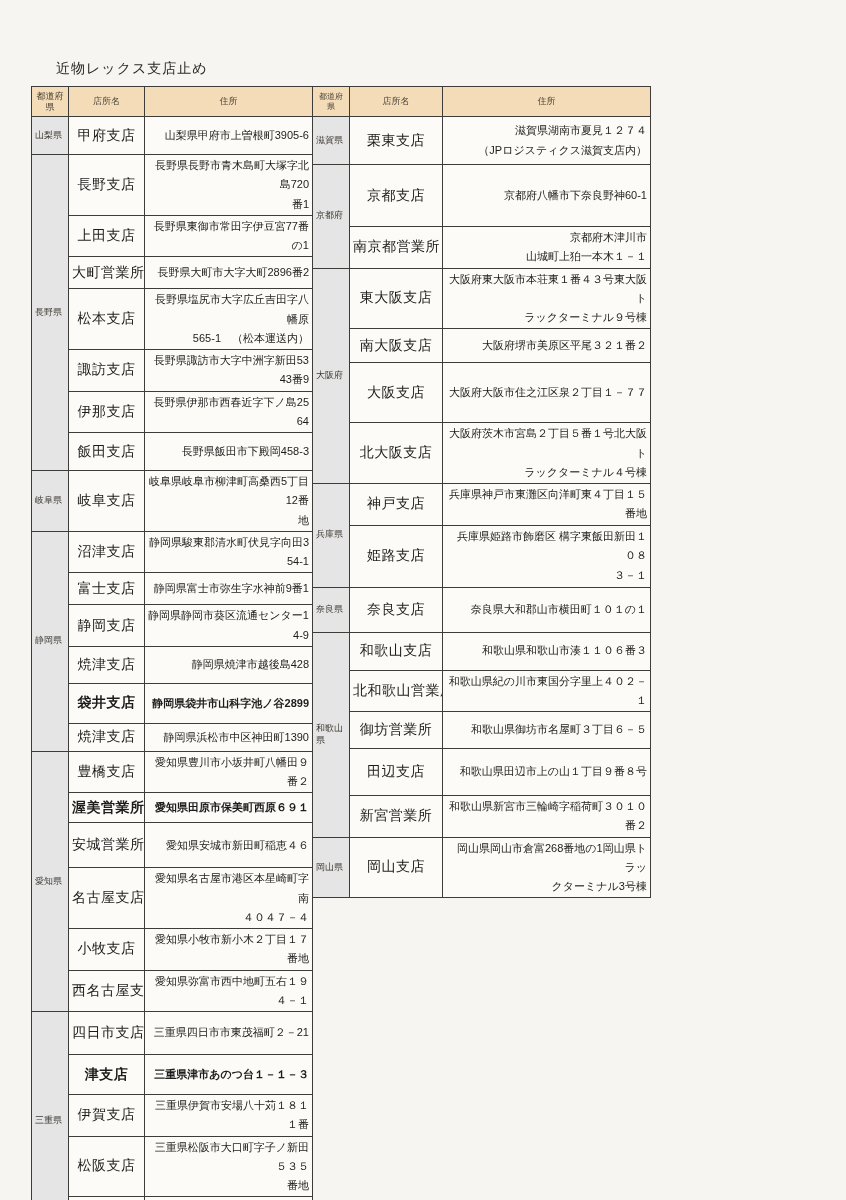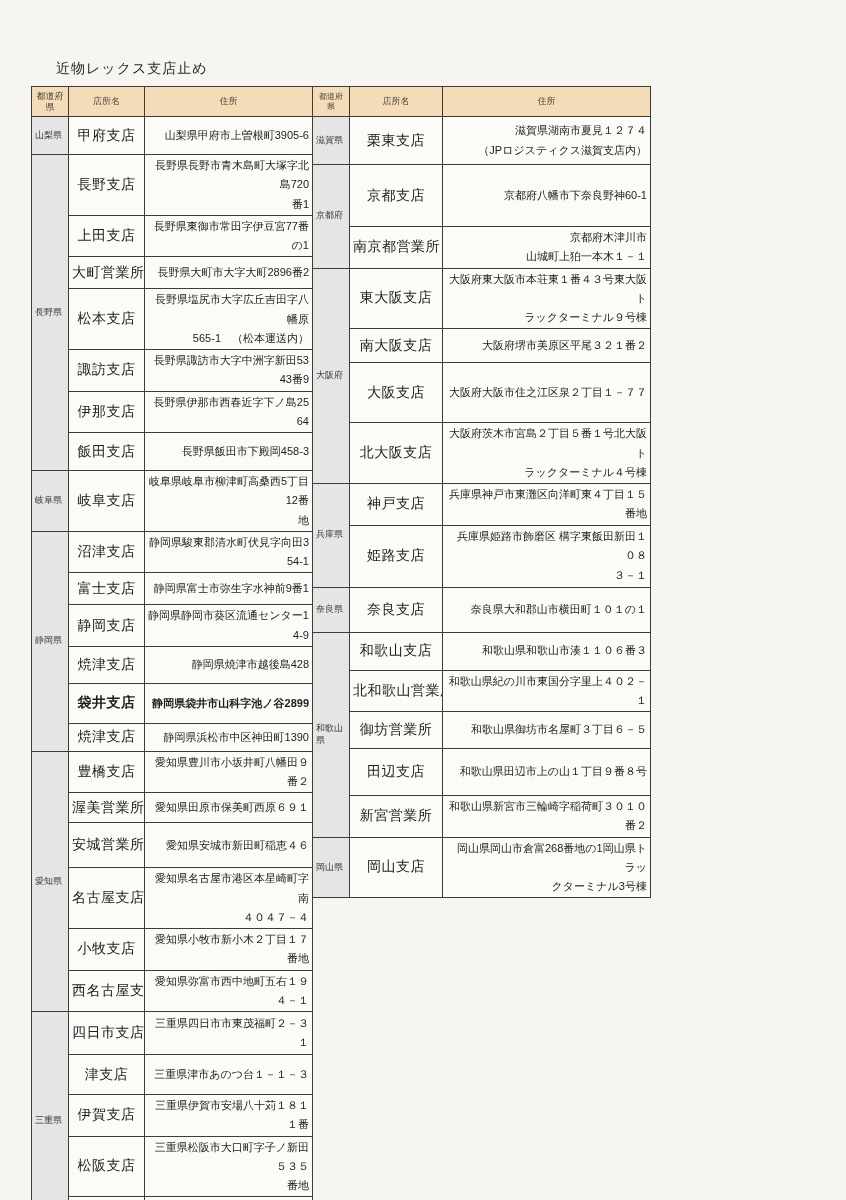--- a/index.html
+++ b/index.html
@@ -159,21 +159,21 @@
       </tr>
       <tr style="height: 28px;">
         <td class="branch-cell">焼津支店</td>
         <td class="address-cell">静岡県浜松市中区神田町1390</td>
       </tr>
       <tr style="height: 37px;">
         <td class="pref-cell" rowspan="6">愛知県</td>
         <td class="branch-cell">豊橋支店</td>
         <td class="address-cell">愛知県豊川市小坂井町八幡田９番２</td>
       </tr>
-      <tr style="height: 30px;">
+      <tr style="height: 30px; font-weight: bold;">
         <td class="branch-cell">渥美営業所</td>
         <td class="address-cell">愛知県田原市保美町西原６９１</td>
       </tr>
       <tr style="height: 45px;">
         <td class="branch-cell">安城営業所</td>
         <td class="address-cell">愛知県安城市新田町稲恵４６</td>
       </tr>
       <tr style="height: 45px;">
         <td class="branch-cell">名古屋支店</td>
         <td class="address-cell">愛知県名古屋市港区本星崎町字南
@@ -183,23 +183,23 @@
         <td class="branch-cell">小牧支店</td>
         <td class="address-cell">愛知県小牧市新小木２丁目１７番地</td>
       </tr>
       <tr style="height: 27px;">
         <td class="branch-cell">西名古屋支店</td>
         <td class="address-cell">愛知県弥富市西中地町五右１９４－１</td>
       </tr>
       <tr style="height: 43px;">
         <td class="pref-cell" rowspan="5">三重県</td>
         <td class="branch-cell">四日市支店</td>
-        <td class="address-cell">三重県四日市市東茂福町２－３１</td>
-      </tr>
-      <tr style="height: 40px;">
+        <td class="address-cell">三重県四日市市東茂福町２－21</td>
+      </tr>
+      <tr style="height: 40px; font-weight: bold;">
         <td class="branch-cell">津支店</td>
         <td class="address-cell">三重県津市あのつ台１－１－３</td>
       </tr>
       <tr style="height: 35px; padding-left: 39px;">
         <td class="branch-cell">伊賀支店</td>
         <td class="address-cell">三重県伊賀市安場八十苅１８１１番</td>
       </tr>
       <tr style="height: 42px;">
         <td class="branch-cell">松阪支店</td>
         <td class="address-cell">三重県松阪市大口町字子ノ新田５３５

